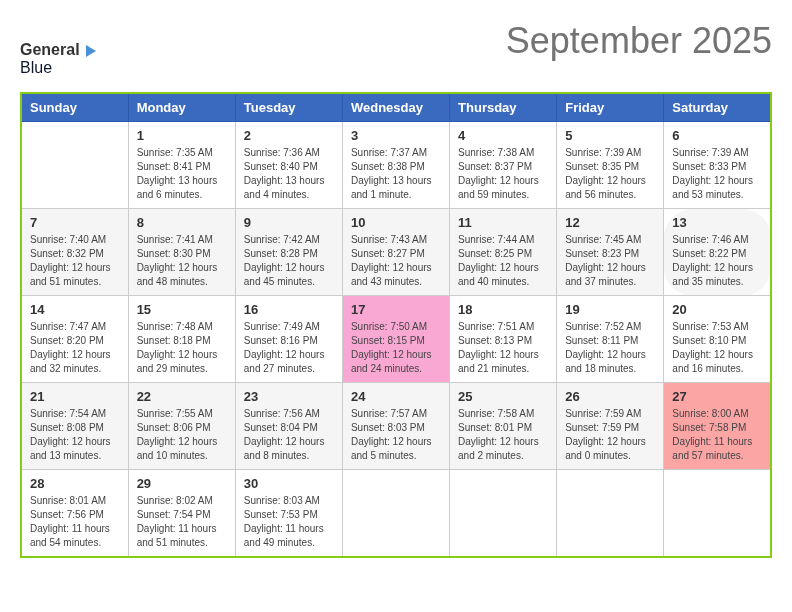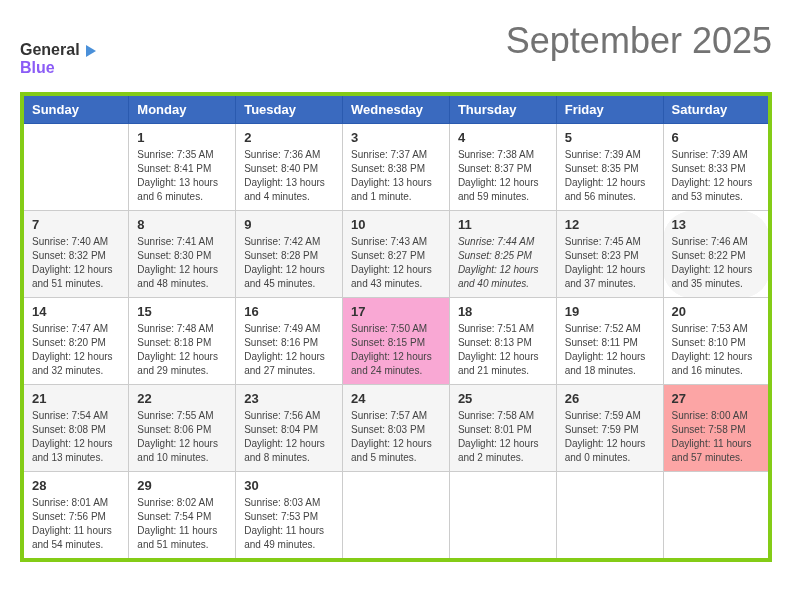--- a/index.html
+++ b/index.html
@@ -29,21 +29,21 @@
       font-weight: normal;
       color: #737373;
     }
     .location-title {
       font-size: 15px;
       color: #555;
     }
     .calendar-table {
       width: 100%;
       border-collapse: collapse;
-      border: 4px solid #84cc16;
+      border: 2px solid #84cc16;
     }
     .calendar-table th {
       background-color: #3a6abf;
       color: #fff;
       text-align: left;
       padding: 6px 8px;
       font-size: 13px;
       font-weight: bold;
       border: 1px solid #2a5aaf;
     }
@@ -78,21 +78,21 @@
   </style>
 </head>
 <body>
 
 <div class="header-section">
   <div class="logo">
     <div style="line-height:1.1;margin-top:21px;">
       <span style="font-size:16px;font-weight:bold;color:#333;">General</span><svg width="16" height="16" viewBox="0 0 16 16" style="vertical-align:middle;margin-left:2px;">
           <polygon points="4,2 14,8 4,14" fill="#4a90d9"></polygon>
         </svg><br>
-      <span style="font-size:16px;font-weight:bold;color:#8b5cf6;">Blue</span>
+      <span style="font-size:16px;font-weight:normal;color:#0f172a;">Blue</span>
     </div>
   </div>
   <div class="title-section">
     <div class="month-title">September 2025</div>
   </div>
 </div>
 
 <table class="calendar-table">
   <thead>
     <tr id="weekday-header">
@@ -175,21 +175,21 @@
         </td>
         <td style="background-color: rgb(245, 245, 245);">
           <div class="day-number">10</div>
           <div class="day-info" style="white-space: pre-line;">Sunrise: 7:43 AM
 Sunset: 8:27 PM
 Daylight: 12 hours
 and 43 minutes.</div>
         </td>
         <td style="background-color: rgb(245, 245, 245);">
           <div class="day-number">11</div>
-          <div class="day-info" style="white-space: pre-line; font-style: italic;">Sunrise: 7:44 AM
+          <div class="day-info" style="white-space: pre-line;">Sunrise: 7:44 AM
 Sunset: 8:25 PM
 Daylight: 12 hours
 and 40 minutes.</div>
         </td>
         <td style="background-color: rgb(245, 245, 245);">
           <div class="day-number">12</div>
           <div class="day-info" style="white-space: pre-line;">Sunrise: 7:45 AM
 Sunset: 8:23 PM
 Daylight: 12 hours
 and 37 minutes.</div>

